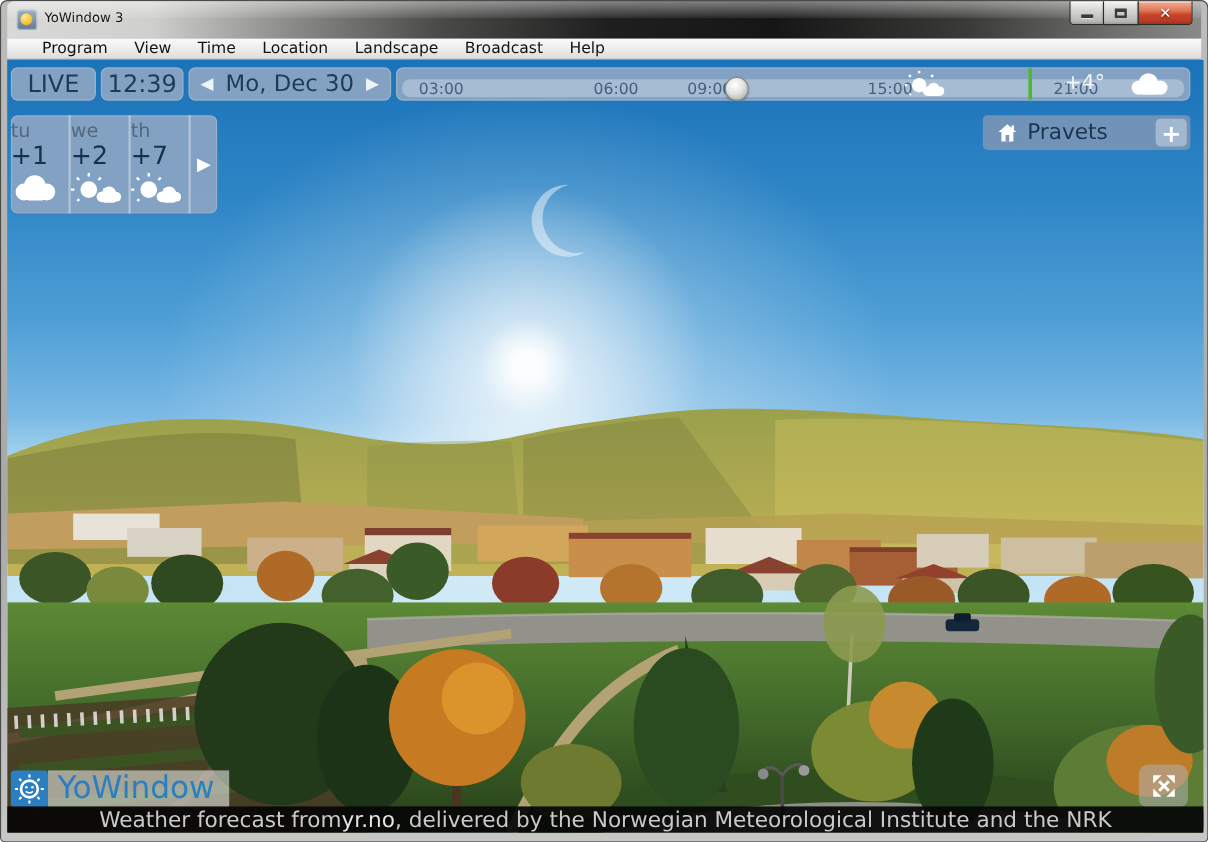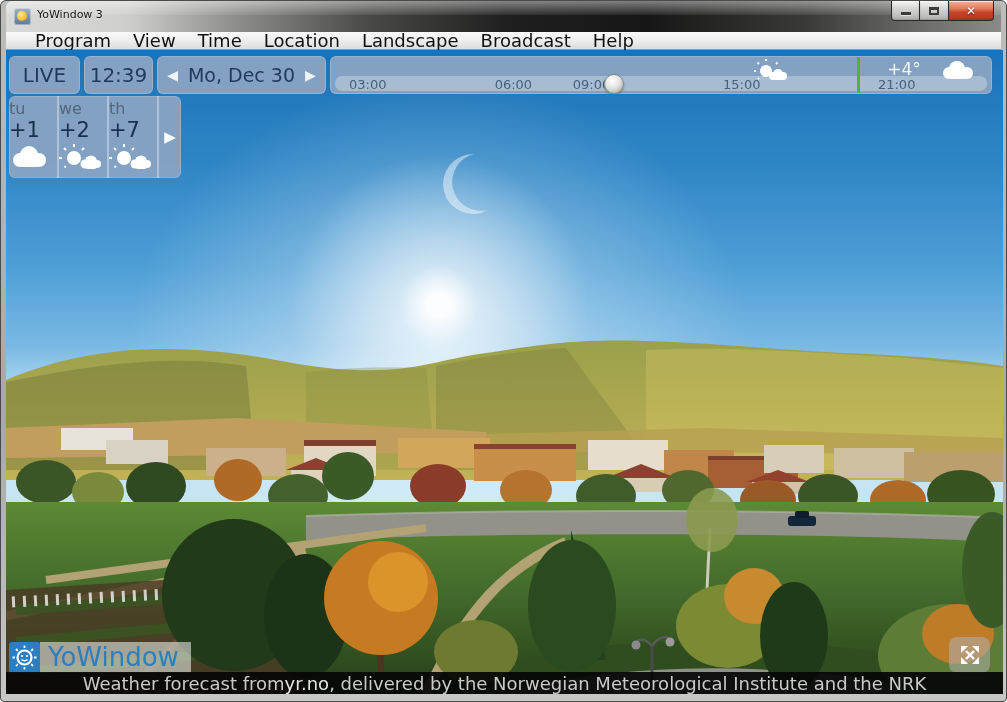--- a/index.html
+++ b/index.html
@@ -27,32 +27,32 @@
   .btn-min{width:29px;border-radius:0 0 0 4px;background:linear-gradient(180deg,#f4f4f2,#d2d2d0 45%,#b2b2b0);}
   .btn-max{width:29px;border-left:none;background:linear-gradient(180deg,#f4f4f2,#d2d2d0 45%,#b2b2b0);}
   .btn-close{width:45px;border-left:none;border-radius:0 0 4px 0;
     background:linear-gradient(180deg,#f3b29e,#e07a57 40%,#c8432a 60%,#b03a22);}
   .glyph-min{width:10px;height:3px;background:#3c3c3c;margin-top:6px;box-shadow:0 1px 0 rgba(255,255,255,.5);}
   .glyph-max{width:10px;height:8px;border:2px solid #3c3c3c;border-top-width:3px;background:transparent;}
   .glyph-close{color:#fff;font-size:12px;font-weight:bold;text-shadow:0 1px 2px rgba(0,0,0,.6);}
 
   .menubar{height:18px;background:linear-gradient(180deg,#fafafa,#ececec 55%,#dcdcdc);
     border-bottom:1px solid #9a9a9a;display:flex;align-items:center;padding-left:18px;}
-  .menu-item{font-size:18px;color:#111;padding:0 11px;cursor:default;}
+  .menu-item{font-size:13px;color:#111;padding:0 11px;cursor:default;}
 
   
   .content{position:relative;width:997px;height:644px;overflow:hidden;
     background:
       radial-gradient(circle at 433px 255px, rgba(255,255,255,.98) 0px, rgba(255,255,255,.95) 13px, rgba(255,255,255,.55) 40px, rgba(255,255,255,0) 150px),
       radial-gradient(ellipse 430px 360px at 433px 290px, rgba(255,255,255,.5), rgba(255,255,255,0) 72%),
       linear-gradient(180deg,#1a72b8 0%,#2f86c6 18%,#4f9fd6 34%,#7ab9e4 46%,#a9d6ef 52%,#c2e3f4 60%,#cfeaf8 100%);}
   .landscape{position:absolute;left:0;top:0;width:997px;height:644px;}
 
   
-  .toolbar{position:absolute;left:3px;top:6px;right:11px;height:38px;display:flex;gap:4px;}
+  .toolbar{position:absolute;left:3px;top:6px;right:11px;height:28px;display:flex;gap:4px;}
   .tb-seg{background:rgba(135,163,195,.96);border-radius:6px;display:flex;align-items:center;
     justify-content:center;color:#1d3a5c;box-shadow:inset 0 0 0 1px rgba(255,255,255,.18);}
   .tb-live{width:71px;font-size:20px;}
   .tb-clock{width:69px;font-size:20px;}
   .tb-date{width:169px;font-size:19px;gap:10px;}
   .tb-arrow{color:#eef3f8;font-size:14px;cursor:pointer;}
   .tb-timeline{flex:1;position:relative;overflow:hidden;}
   .tl-track{position:absolute;left:5px;right:5px;bottom:3px;height:15px;border-radius:7px;
     background:rgba(255,255,255,.28);}
   .tl-tick{position:absolute;bottom:2px;transform:translateX(-50%);font-size:13px;color:#47607e;}
@@ -336,20 +336,29 @@
               <circle cx="32" cy="17.5" r="6"></circle>
               <circle cx="38" cy="20" r="4"></circle>
               <rect x="26" y="19" width="12" height="6" rx="3"></rect>
             </g>
         </svg>
       </div>
       <div class="fc-expand">▶</div>
     </div>
 
 
+    <div class="location-bar">
+      <svg width="17" height="16" viewBox="0 0 17 16">
+        <path d="M8.5,0.5 L16,7 L13.5,7 L13.5,15 L3.5,15 L3.5,7 L1,7 Z" fill="#fff"></path>
+        <rect x="12" y="1.5" width="2" height="3.5" fill="#fff"></rect>
+        <rect x="7" y="9.5" width="3" height="5.5" fill="#7e98b8"></rect>
+      </svg>
+      <span class="loc-name">Pravets</span>
+      <div class="loc-add">+</div>
+    </div>
 
     <div class="logo">
       <div class="logo-icon">
         <svg width="27" height="27" viewBox="0 0 27 27">
           <circle cx="13.5" cy="13.5" r="7" fill="none" stroke="#fff" stroke-width="2.2"></circle>
           <g stroke="#fff" stroke-width="1.8">
             <path d="M13.5,1.5 L13.5,4 M13.5,23 L13.5,25.5 M1.5,13.5 L4,13.5 M23,13.5 L25.5,13.5
                      M5,5 L6.8,6.8 M20.2,20.2 L22,22 M22,5 L20.2,6.8 M6.8,20.2 L5,22"></path>
           </g>
           <circle cx="11" cy="12" r="1.1" fill="#fff"></circle>

